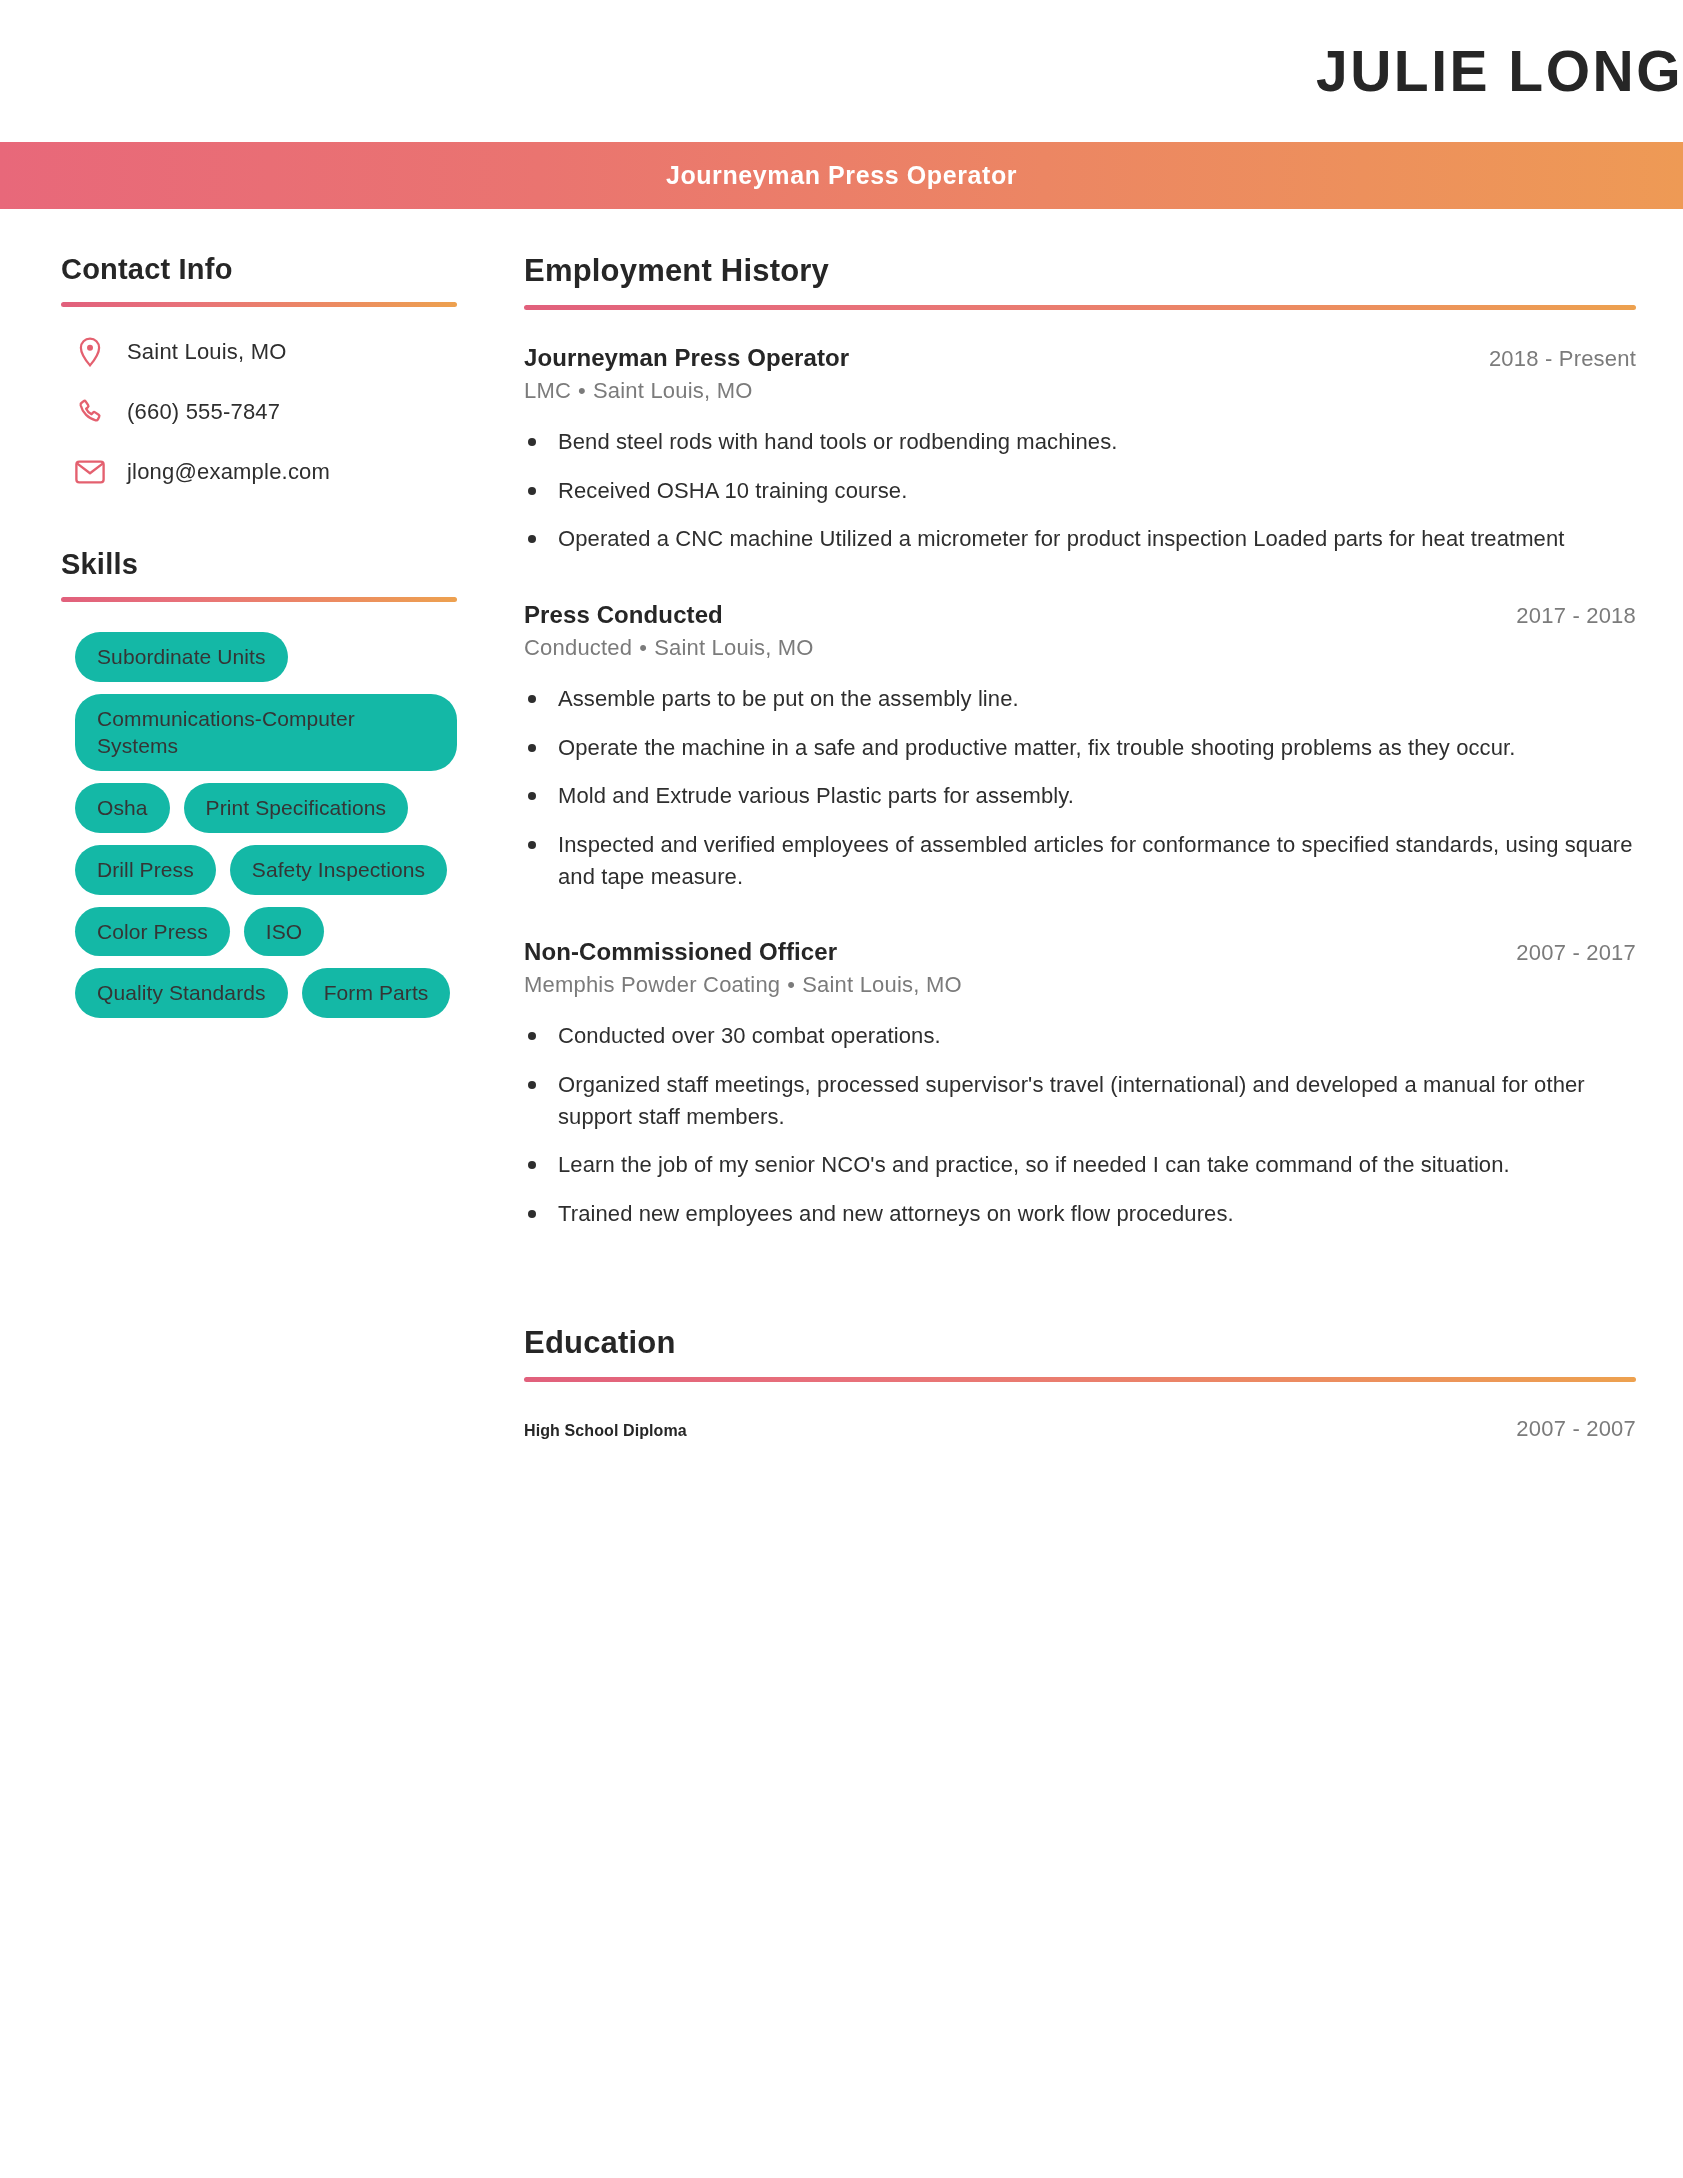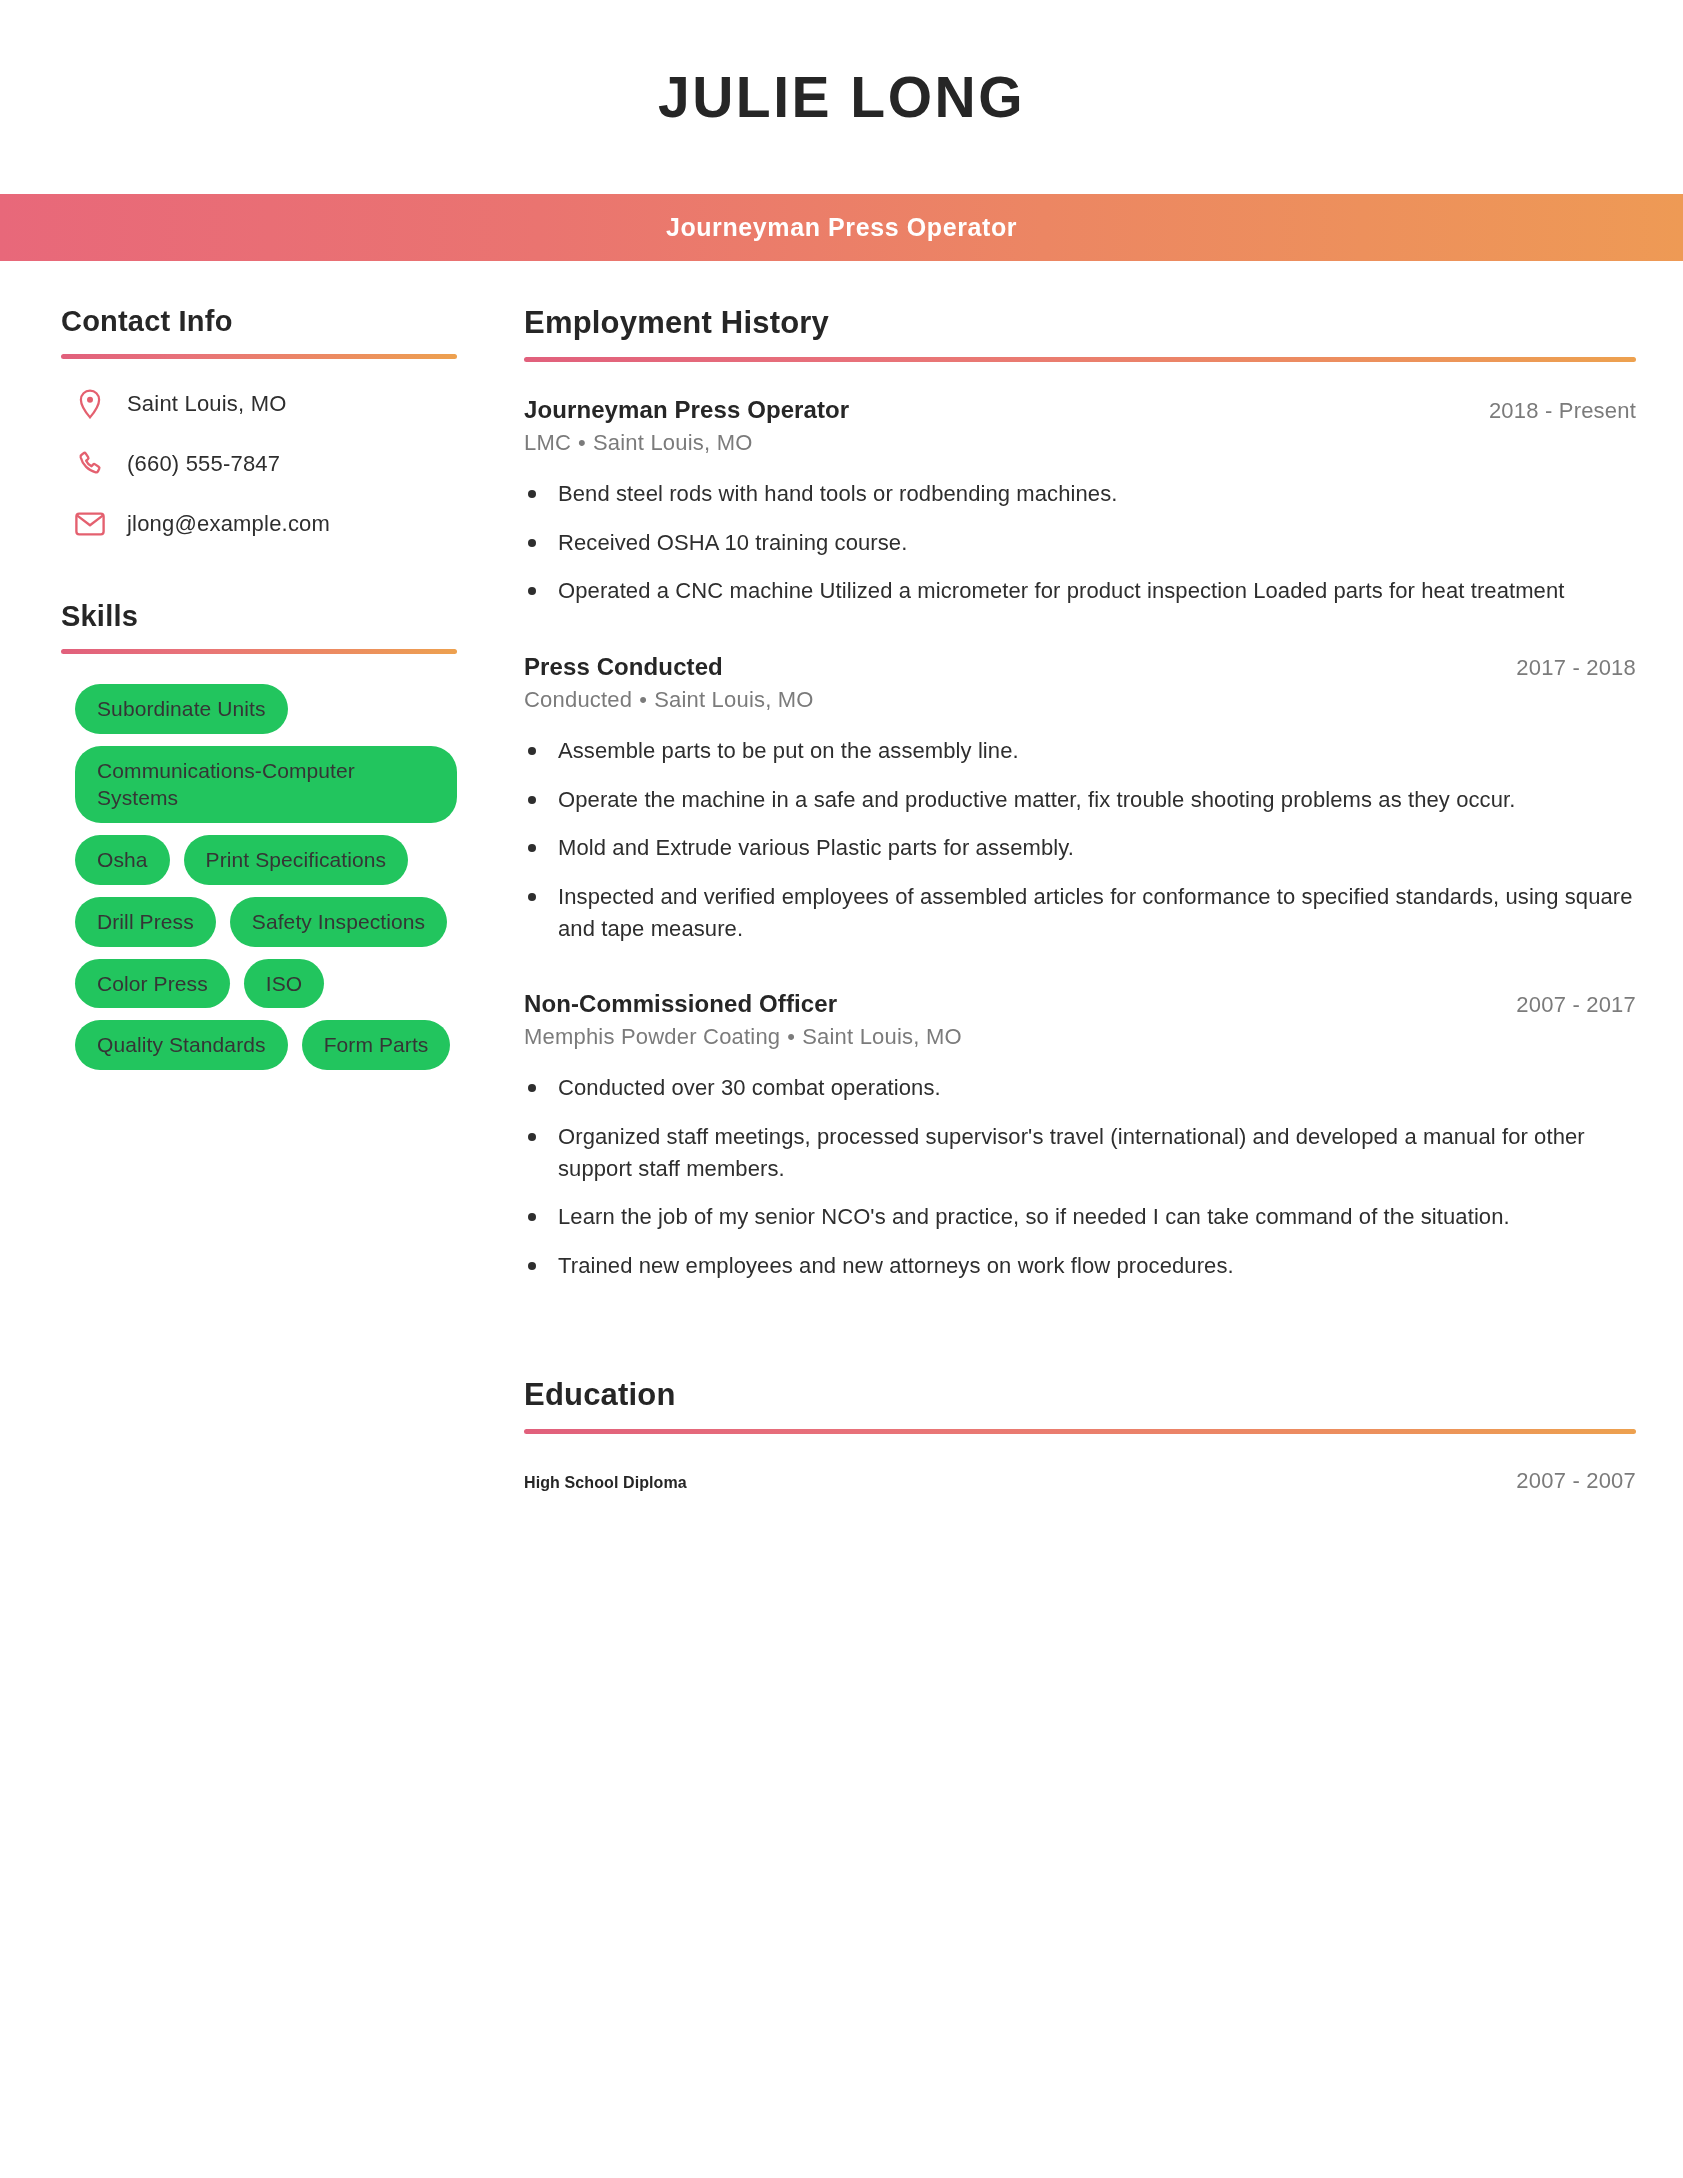--- a/index.html
+++ b/index.html
@@ -12,24 +12,24 @@
 
   body {
     font-family: "Liberation Sans", sans-serif;
     color: #2e2e2e;
     position: relative;
     overflow: hidden;
   }
 
   
   .header-name-area {
-    height: 194px;
+    height: 142px;
     display: flex;
     align-items: center;
-    justify-content: center;
+    justify-content: flex-end;
     background: #ffffff;
   }
 
   .candidate-name {
     font-size: 57px;
     font-weight: bold;
     letter-spacing: 2.5px;
     color: #262626;
     text-transform: uppercase;
   }
@@ -110,21 +110,21 @@
 
   
   .skills-wrap {
     display: flex;
     flex-wrap: wrap;
     gap: 12px 14px;
     padding-left: 14px;
   }
 
   .skill-pill {
-    background: #22c55e;
+    background: #14b8a6;
     border-radius: 989px;
     padding: 11px 22px;
     font-size: 21px;
     color: #353535;
     line-height: 1.32;
     letter-spacing: 0.1px;
     max-width: 100%;
   }
 
   .skill-pill.wide { width: 100%; border-radius: 26px; }

